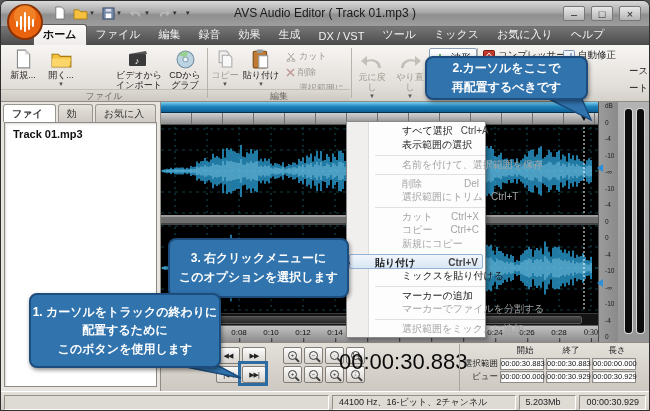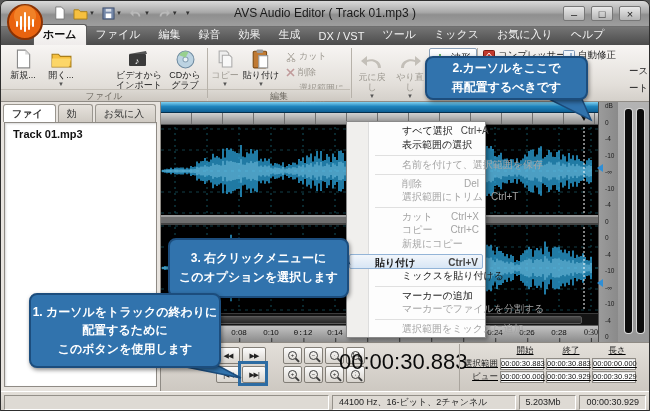--- a/index.html
+++ b/index.html
@@ -61,21 +61,21 @@
 
   
   .bottombar{position:absolute;left:160px;top:341px;width:490px;height:49px;background:linear-gradient(#e3dfd9,#cdc8c1);border-top:1px solid #8f8b85;}
   .tgrid{position:absolute;left:55px;top:4px;width:52px;display:grid;grid-template-columns:24px 24px;grid-auto-rows:17px;gap:2px;}
   .tbtn{background:linear-gradient(#fcfcfc,#d8d4cе,#d8d4ce);background:linear-gradient(#fcfcfc,#d8d4ce);border:1px solid #837f78;border-radius:2px;font-size:7px;letter-spacing:-1px;text-align:center;line-height:15px;color:#222;}
   .zgrid{position:absolute;left:122px;top:4px;width:86px;display:grid;grid-template-columns:repeat(4,19px);grid-auto-rows:17px;gap:2px;}
   .zbtn{background:linear-gradient(#fcfcfc,#d8d4ce);border:1px solid #837f78;border-radius:2px;display:flex;align-items:center;justify-content:center;}
   .mag{position:relative;width:9px;height:9px;border:1.3px solid #3c3c3c;border-radius:50%;font-size:6px;line-height:7px;text-align:center;color:#222;}
   .mag::after{content:"";position:absolute;right:-3px;bottom:-2px;width:4.5px;height:1.6px;background:#3c3c3c;transform:rotate(45deg);}
   .bigtime{position:absolute;left:178px;top:6px;width:118px;font-size:22px;color:#0a0a0a;text-align:center;letter-spacing:0;}
-  .selpanel{position:absolute;left:298px;top:1px;width:190px;height:52px;border-left:1px solid #aaa59e;padding:1px 0 0 2px;text-decoration:underline;}
+  .selpanel{position:absolute;left:298px;top:1px;width:190px;height:52px;border-left:1px solid #aaa59e;padding:1px 0 0 2px;}
   .selrowhead{display:flex;margin-left:40px;}
   .selrowhead span{width:46px;text-align:center;font-size:8.5px;color:#222;}
   .selrow{display:flex;align-items:center;margin-top:1px;}
   .selrow .rlabel{width:38px;text-align:right;font-size:8.5px;color:#222;padding-right:2px;}
   .selrow .fld{width:44px;height:12px;margin-right:2px;background:#fdfdfd;border:1px solid #8f8b85;box-shadow:inset 1px 1px 1px rgba(0,0,0,.12);font-size:7.5px;line-height:10px;text-align:center;color:#111;}
 
   
   .statusbar{position:absolute;left:0;top:390px;width:100%;height:21px;background:linear-gradient(#e3dfd9,#cfcac3);border-top:1px solid #fff;display:flex;align-items:center;padding:2px 3px;gap:3px;}
   .scell{height:15px;border:1px solid;border-color:#949089 #ffffff #ffffff #949089;font-size:9px;color:#222;line-height:13px;padding:0 6px;background:#dedad4;}
 
@@ -412,21 +412,21 @@
     </div>
     <div class="hscroll">
         <div class="hthumb"></div>
       </div>
     <div class="timeruler">
 
     <span class="tick" style="left: 14px;">0:04</span>
         <span class="tick" style="left: 46px;">0:06</span>
         <span class="tick" style="left: 78px;">0:08</span>
         <span class="tick" style="left: 110px;">0:10</span>
-        <span class="tick" style="left: 142px; font-family: Liberation Mono, monospace;">0:12</span>
+        <span class="tick" style="left: 142px;">0:12</span>
         <span class="tick" style="left: 174px;">0:14</span>
         <span class="tick" style="left: 206px;">0:16</span>
         <span class="tick" style="left: 238px;">0:18</span>
         <span class="tick" style="left: 270px;">0:20</span>
         <span class="tick" style="left: 302px;">0:22</span>
         <span class="tick" style="left: 334px;">0:24</span>
         <span class="tick" style="left: 366px;">0:26</span>
         <span class="tick" style="left: 398px;">0:28</span>
         <span class="tick" style="left: 430px; font-family: Liberation Serif, serif;">0:30</span>
       </div>

